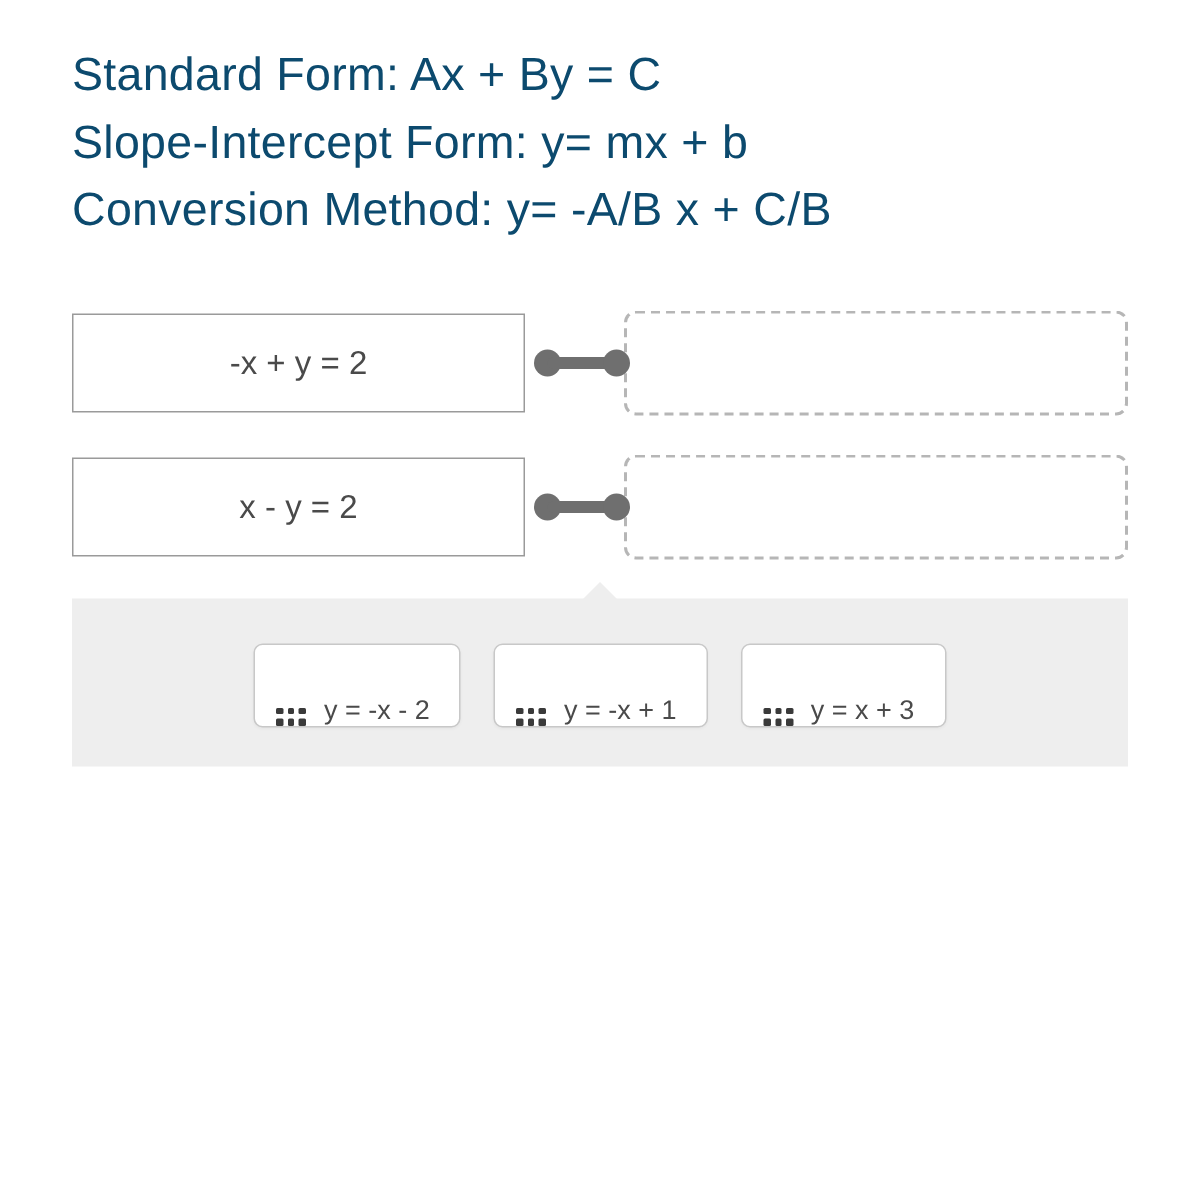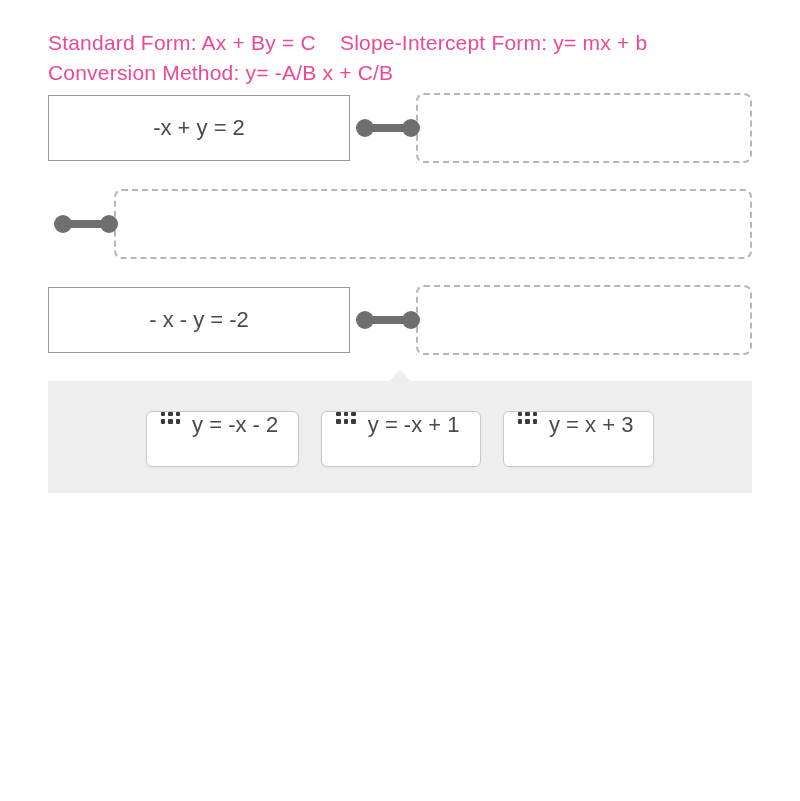--- a/index.html
+++ b/index.html
@@ -10,23 +10,24 @@
     background: #ffffff;
     width: 800px;
     height: 801px;
     overflow: hidden;
     color: #4a4a4a;
   }
   .container {
     padding: 28px 48px 0 48px;
   }
   .instructions {
-    font-size: 21px;
+    font-size: 31px;
     line-height: 1.45;
-    color: #ec4899;
+    color: #0c4a6e;
+    margin-bottom: 40px;
     letter-spacing: 0.2px;
   }
   .seg { white-space: nowrap; }
   .work-area {
     position: relative;
     padding: 4px 0 0 0;
   }
   .row {
     display: flex;
     align-items: center;
@@ -97,22 +98,22 @@
     justify-content: center;
     gap: 20px 22px;
   }
   .chip {
     background: #ffffff;
     border: 1.5px solid #c8c8c8;
     border-radius: 6px;
     height: 56px;
     padding: 0 20px 0 14px;
     display: flex;
-    align-items: flex-start;
-    font-size: 22px;
+    align-items: flex-end;
+    font-size: 18px;
     color: #4a4a4a;
     gap: 12px;
     cursor: grab;
     box-shadow: 0 1px 2px rgba(0,0,0,0.04);
   }
   .grip {
     display: grid;
     grid-template-columns: repeat(3, 4.5px);
     grid-template-rows: repeat(2, 4.5px);
     gap: 3px 3px;
@@ -143,40 +144,32 @@
       </div>
       <div class="connector">
         <div class="dot left"></div>
           <div class="bar"></div>
           <div class="dot right"></div>
       </div>
       <div class="drop-zone"></div>
     </div>
 
     <div class="row">
+      <div class="prompt-box">
+        <span>x - y = 2</span>
+      </div>
       <div class="connector">
         <div class="dot left"></div>
           <div class="bar"></div>
           <div class="dot right"></div>
       </div>
       <div class="drop-zone"></div>
     </div>
 
 
-    <div class="row">
-      <div class="prompt-box">
-        <span>- x - y = -2</span>
-      </div>
-      <div class="connector">
-        <div class="dot left"></div>
-          <div class="bar"></div>
-          <div class="dot right"></div>
-      </div>
-      <div class="drop-zone"></div>
-    </div>
 
     <div class="tray-wrap">
       <div class="tray-notch"></div>
       <div class="tray">
 
         <div class="chip">
           <div class="grip">
               <span></span>
               <span></span>
               <span></span>

